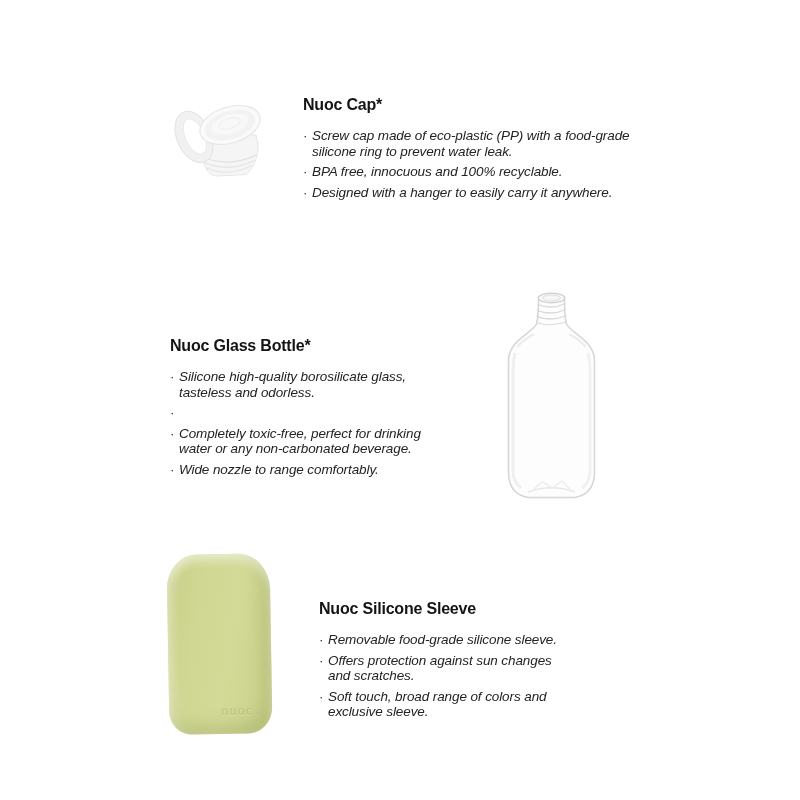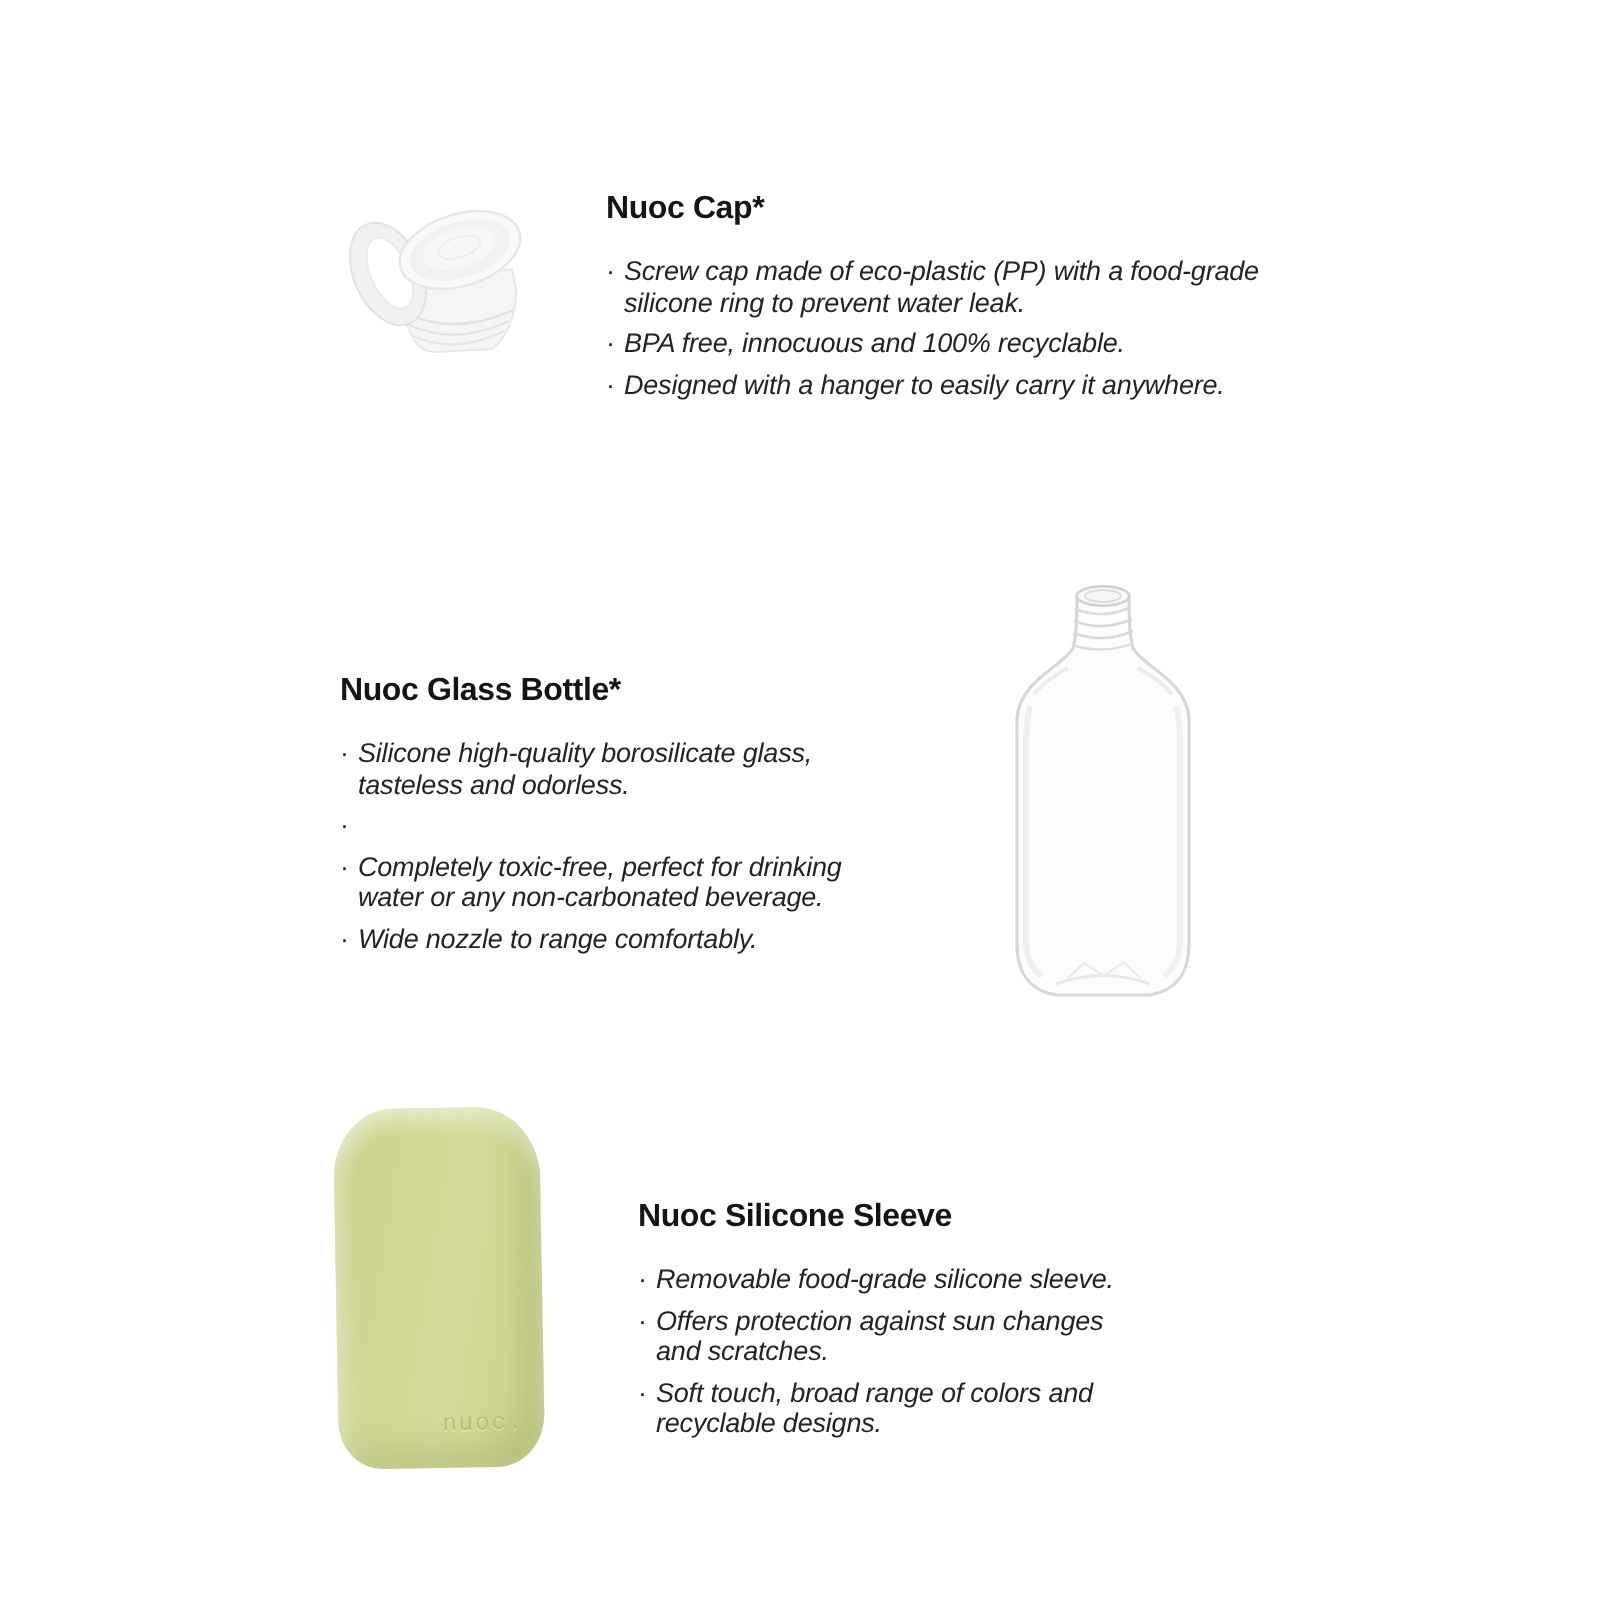--- a/index.html
+++ b/index.html
@@ -181,18 +181,18 @@
         <span class="btext">Removable food-grade silicone sleeve.</span>
       </div>
       <div class="bullet">
         <span class="dot">·</span>
         <span class="btext">Offers protection against sun changes
 and scratches.</span>
       </div>
       <div class="bullet">
         <span class="dot">·</span>
         <span class="btext">Soft touch, broad range of colors and
-recyclable designs.</span>
+exclusive sleeve.</span>
       </div>
     </div>
   </div>
 
 </div>
 
 </body></html>

